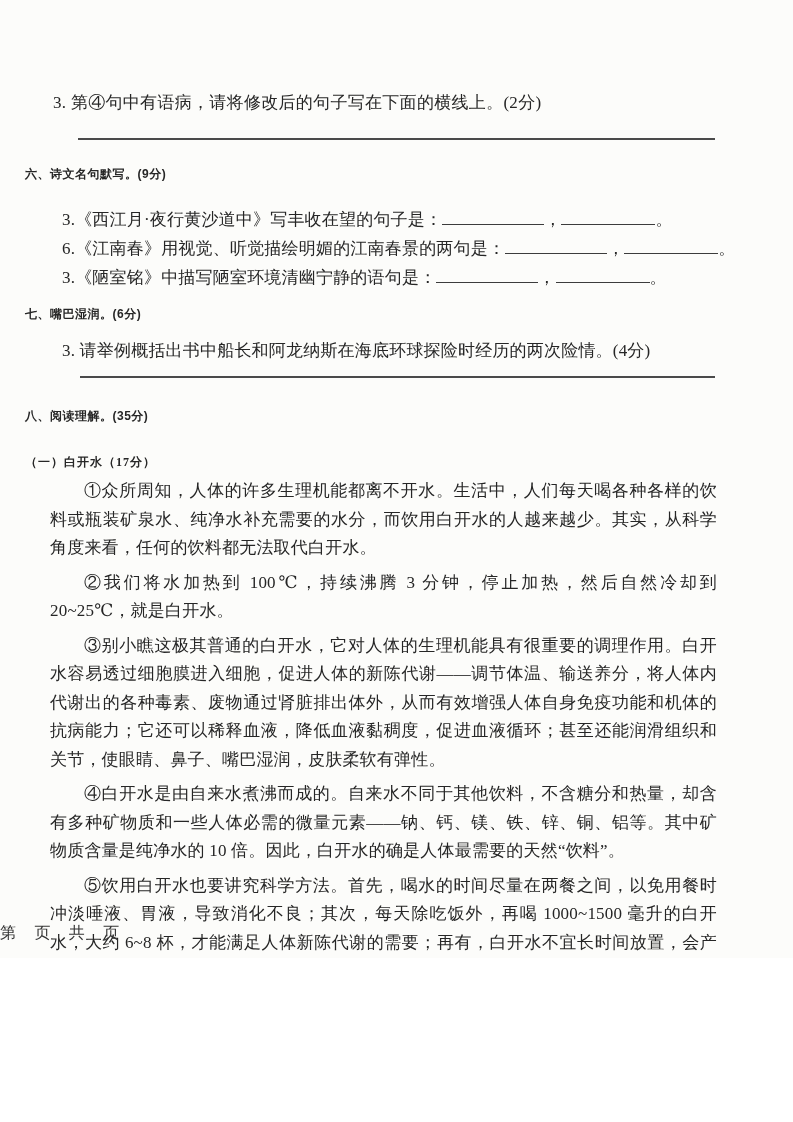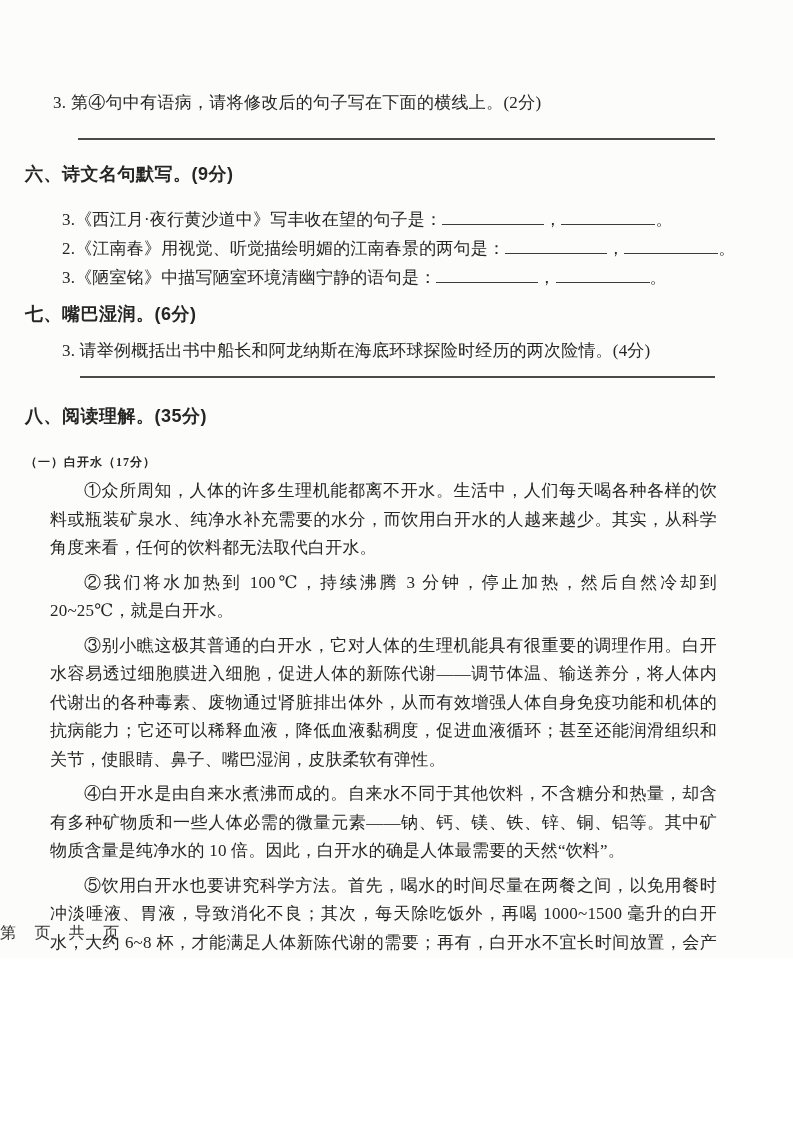--- a/index.html
+++ b/index.html
@@ -25,21 +25,21 @@
   }
   .ans-line{
     height:0;
     border-bottom:2px solid #4a4a4a;
   }
   .ans-line.first{margin-left:53px;width:637px;margin-top:21px;}
   .ans-line.second{margin-left:55px;width:635px;margin-top:11px;}
   .sec-heading{
     font-family:"Liberation Sans","DejaVu Sans",sans-serif;
     font-weight:700;
-    font-size:18px;
+    font-size:12px;
     line-height:29px;
     letter-spacing:.5px;
   }
   .sec-heading.six{margin-top:20px;}
   .sec-heading.seven{margin-top:8px;}
   .sec-heading.eight{margin-top:24px;}
   .fill-list{margin-top:16px;}
   .fill-item{
     margin-left:37px;
     line-height:29px;
@@ -89,21 +89,21 @@
 
     <div class="ans-line first"></div>
 
     <div class="sec-heading six">六、诗文名句默写。(9分)</div>
 
     <div class="fill-list">
       <div class="fill-item">
         <span>3.《西江月·夜行黄沙道中》写丰收在望的句子是：</span><span class="blank long"></span><span>，</span><span class="blank long2"></span><span>。</span>
       </div>
       <div class="fill-item">
-        <span>2.《江南春》用视觉、听觉描绘明媚的江南春景的两句是：</span><span class="blank long"></span><span>，</span><span class="blank long2"></span><span>。</span>
+        <span>6.《江南春》用视觉、听觉描绘明媚的江南春景的两句是：</span><span class="blank long"></span><span>，</span><span class="blank long2"></span><span>。</span>
       </div>
       <div class="fill-item">
         <span>3.《陋室铭》中描写陋室环境清幽宁静的语句是：</span><span class="blank long"></span><span>，</span><span class="blank long2"></span><span>。</span>
       </div>
     </div>
 
     <div class="sec-heading seven">七、嘴巴湿润。(6分)</div>
 
     <div class="seven-items">
       <div class="fill-item">3. 请举例概括出书中船长和阿龙纳斯在海底环球探险时经历的两次险情。(4分)</div>

